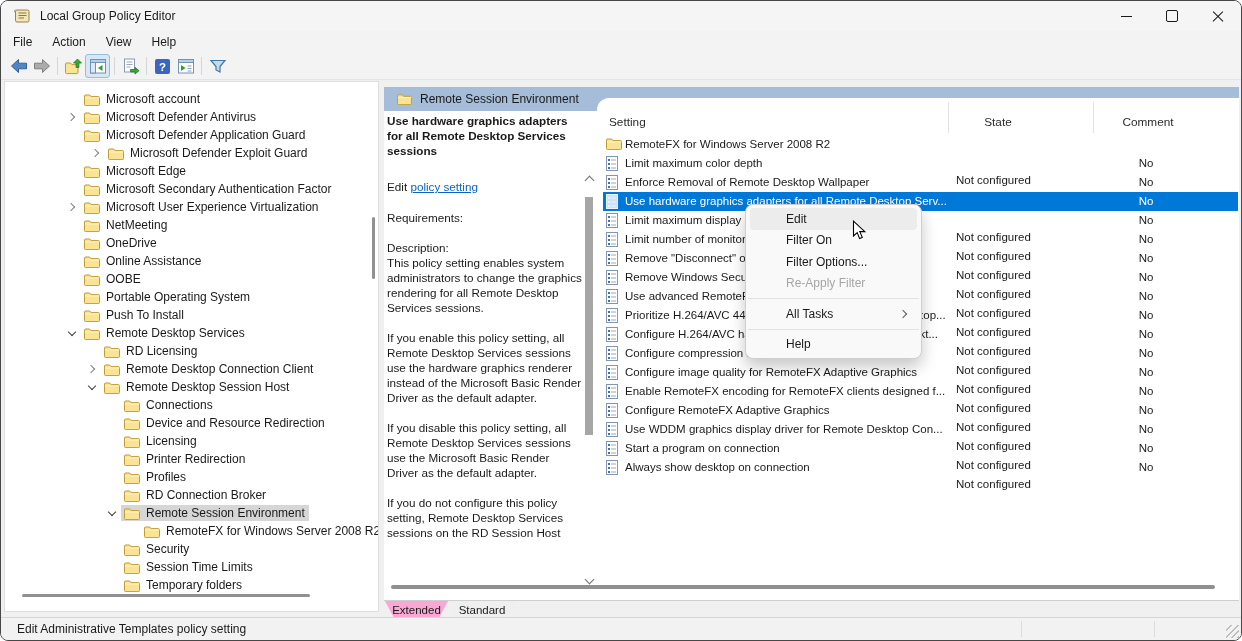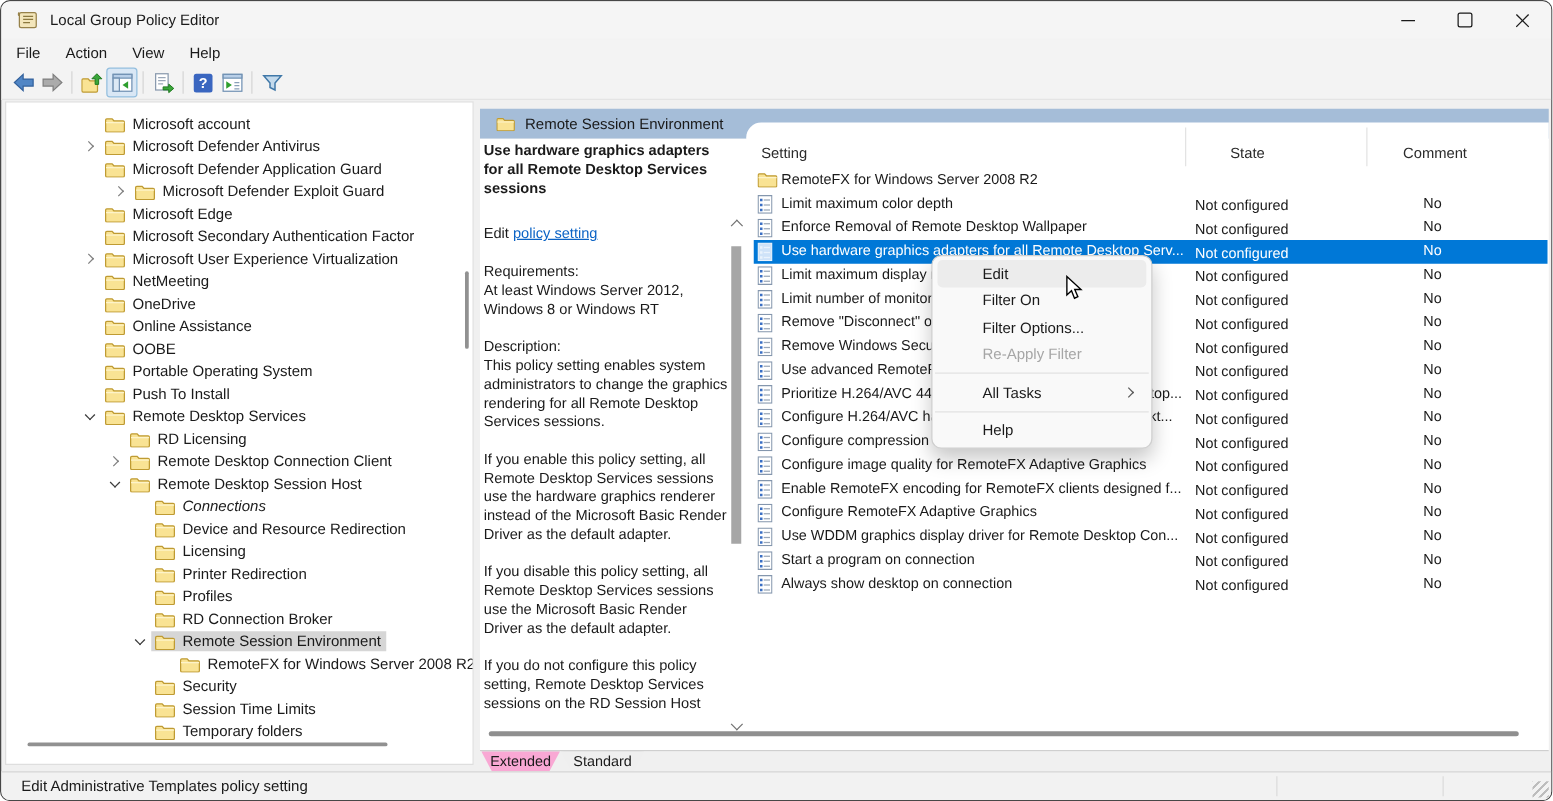--- a/index.html
+++ b/index.html
@@ -67,21 +67,21 @@
   .col-sep{position:absolute;top:15px;width:1px;height:31px;background:#e3e3e3;}
   .lheader{position:absolute;top:28px;height:19px;font-size:11.8px;color:#2b2b2b;}
   .lh-setting{left:225px;}
   .lh-state{left:564px;width:100px;text-align:center;}
   .lh-comment{left:709px;width:110px;text-align:center;}
   .lrows{position:absolute;left:219px;top:48px;width:635px;}
   .lrow{position:relative;height:19px;font-size:11.5px;}
   .lrow.selected{background:#0078d7;color:#fff;}
   .lcell-icon{position:absolute;left:3px;top:2px;display:flex;}
   .lcell-setting{position:absolute;left:22px;top:2.5px;white-space:nowrap;}
-  .lcell-state{position:absolute;left:353px;top:5px;width:95px;white-space:nowrap;}
+  .lcell-state{position:absolute;left:353px;top:20px;width:95px;white-space:nowrap;}
   .lcell-comment{position:absolute;left:503px;top:2.5px;width:80px;text-align:center;}
   .hthumb{position:absolute;height:3.5px;background:#8f8f8f;border-radius:2px;}
 
   
   .ctx{position:absolute;left:744px;top:203px;width:175px;background:#f9f9f9;border:1px solid #cfcfcf;border-radius:8px;
        box-shadow:0 8px 16px rgba(0,0,0,.22);padding:3px 0;z-index:50;}
   .ctx-item{position:relative;height:21.5px;display:flex;align-items:center;padding-left:36px;margin:0 4px;border-radius:4px;font-size:12px;}
   .ctx-item.highlighted{background:#ececec;}
   .ctx-item.disabled{color:#a6a6a6;}
   .ctx-sub{position:absolute;right:11px;top:4px;width:5px;height:5px;border-top:1.3px solid #5a5a5a;border-right:1.3px solid #5a5a5a;transform:rotate(45deg);margin-top:4px;}
@@ -393,21 +393,21 @@
           <span class="tree-inner">
             <span style="display: flex;">
               <svg width="16" height="13" viewBox="0 0 16 13">
                 <path d="M.5 3c0-.6.4-1 1-1h4.2l1.4 1.6h7.4c.6 0 1 .4 1 1v7c0 .6-.4 1-1 1h-13c-.6 0-1-.4-1-1z" fill="#f9e394" stroke="#bf9b33"></path>
                 <path d="M.8 5h14.5" stroke="#fdf3c9" fill="none"></path>
               </svg>
             </span>
             <span class="tree-label">Remote Desktop Session Host</span>
           </span>
         </div>
-        <div class="tree-row" style="padding-left: 98px; font-style: italic;">
+        <div class="tree-row" style="padding-left: 98px;">
           <span class="chev"></span>
           <span class="tree-inner">
             <span style="display: flex;">
               <svg width="16" height="13" viewBox="0 0 16 13">
                 <path d="M.5 3c0-.6.4-1 1-1h4.2l1.4 1.6h7.4c.6 0 1 .4 1 1v7c0 .6-.4 1-1 1h-13c-.6 0-1-.4-1-1z" fill="#f9e394" stroke="#bf9b33"></path>
                 <path d="M.8 5h14.5" stroke="#fdf3c9" fill="none"></path>
               </svg>
             </span>
             <span class="tree-label">Connections</span>
           </span>
@@ -549,21 +549,20 @@
     </div>
     <div class="white-curve"></div>
     <div class="white-main"></div>
 
     <div class="desc">
       <div class="policy-title">Use hardware graphics adapters for all Remote Desktop Services sessions</div>
       <div class="edit-line"><span>Edit </span><span class="edit-link">policy setting</span></div>
       <div id="desc-sections">
           <div class="sec">
             <div>Requirements:</div>
-            <div>At least Windows Server 2012, Windows 8 or Windows RT</div>
           </div>
           <div class="sec">
             <div>Description:</div>
             <div>This policy setting enables system administrators to change the graphics rendering for all Remote Desktop Services sessions.</div>
           </div>
           <div class="sec">
             <div>If you enable this policy setting, all Remote Desktop Services sessions use the hardware graphics renderer instead of the Microsoft Basic Render Driver as the default adapter.</div>
           </div>
           <div class="sec">
             <div>If you disable this policy setting, all Remote Desktop Services sessions use the Microsoft Basic Render Driver as the default adapter.</div>

